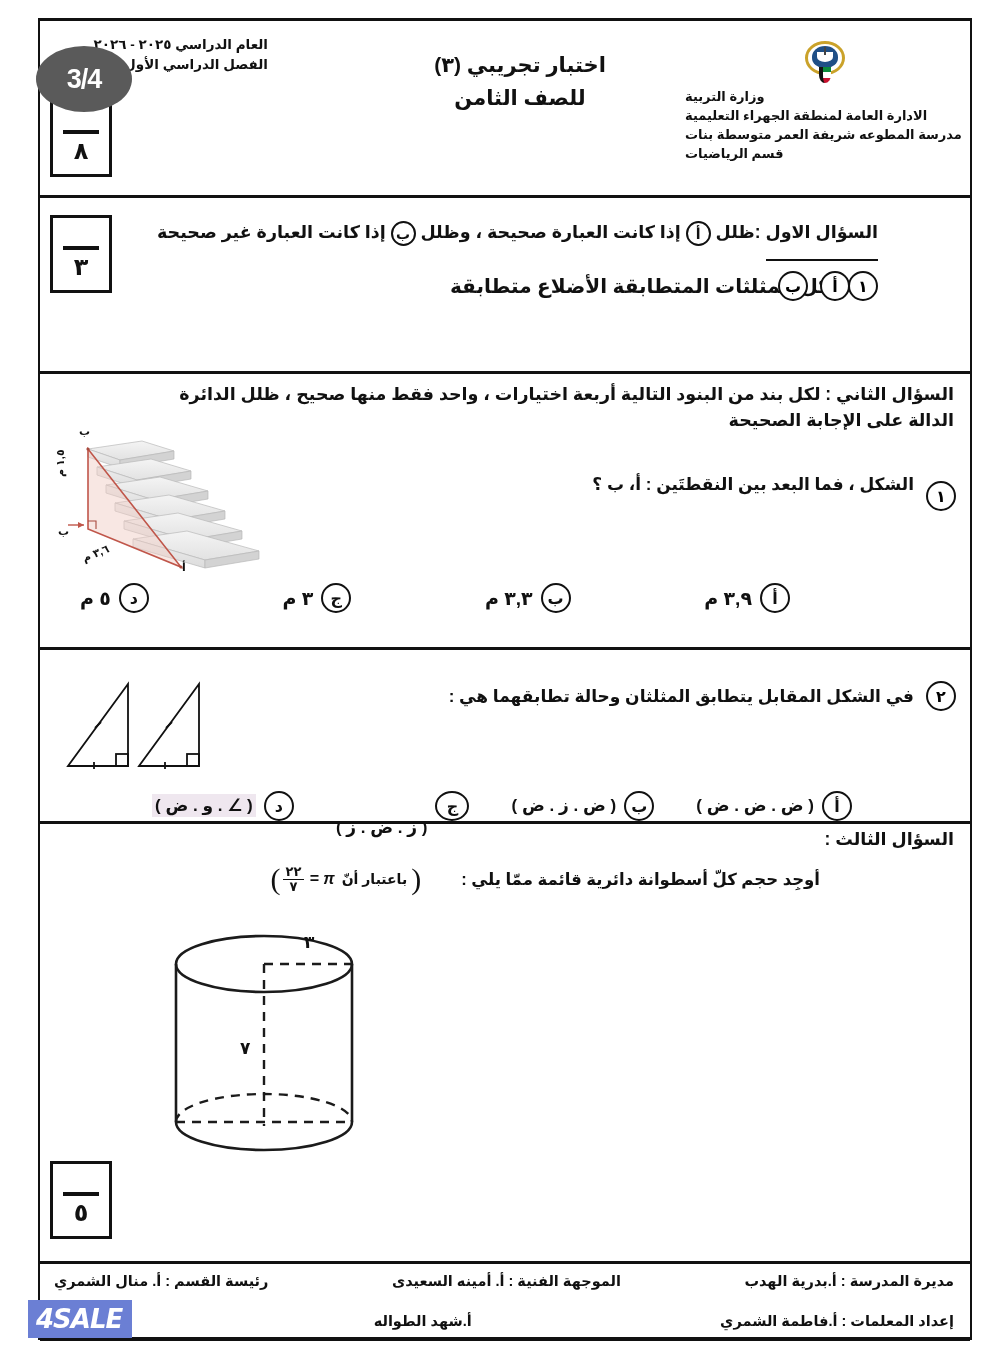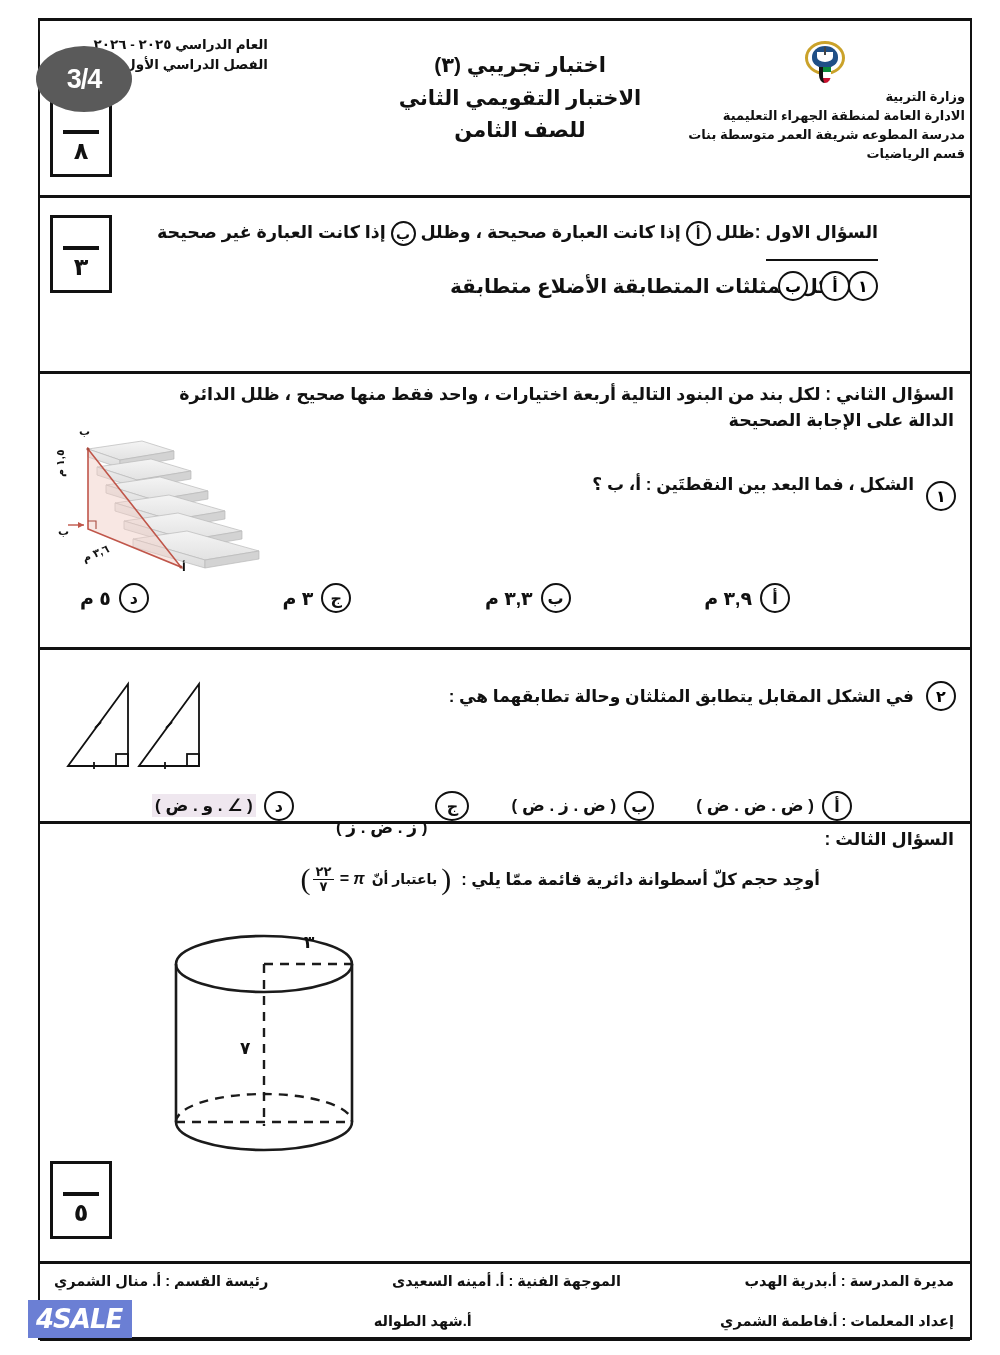--- a/index.html
+++ b/index.html
@@ -52,21 +52,21 @@
     font-weight: bold;
     font-size: 21px;
     line-height: 1.55;
     color: #111;
     direction: rtl;
   }
   .hdr-min {
     position: absolute;
     left: 645px; top: 18px;
     width: 280px;
-    text-align: right;
+    text-align: left;
     direction: rtl;
     color: #111;
   }
   .hdr-min .ln { font-weight: bold; font-size: 13px; line-height: 1.45; }
   .hdr-min .ln.w { letter-spacing: 3px; }
 
   
   .emblem { width: 46px; height: 46px; margin: 0 auto 3px; position: relative; }
   .emblem .ring {
     position:absolute; left:3px; top:2px; width:40px; height:34px;
@@ -242,21 +242,20 @@
       <div>الفصل الدراسي الأول</div>
     </div>
 
     <div class="markbox" style="left:10px; top:78px;">
       <div class="bar"></div>
       <div class="den">٨</div>
     </div>
 
     <div class="hdr-title">
       <div>اختبار تجريبي (٣)</div>
-      <div>الاختبار التقويمي الثاني</div>
       <div>للصف الثامن</div>
     </div>
 
     <div class="hdr-min">
       <div class="emblem">
         <div class="ring"></div>
           <div class="falcon"></div>
         <div class="boat"></div>
           <div class="mast"></div>
           <div class="shield"></div>
@@ -431,21 +430,21 @@
       </div>
     </div>
 
     <div class="hrule" style="top:800px;"></div>
 
     <div class="qtext" style="right:16px; top:808px; font-size:17.5px;">
       <span class="ul">السؤال الثالث :</span>
     </div>
 
     <div style="position:absolute; right:150px; top:832px; display:flex; align-items:center; direction:rtl; gap:10px;">
-      <span class="qtext" style="position:static; font-size:16.5px;">أوجِد حجم كلّ أسطوانة دائرية قائمة ممّا يلي :</span>
+      <span class="qtext" style="position:static; font-size:16.5px;margin-left:30px;">أوجِد حجم كلّ أسطوانة دائرية قائمة ممّا يلي :</span>
       <span style="display:flex; align-items:center; color:#111; font-weight:bold; font-size:14px;">
         <span class="paren">(</span>
         <span style="margin:0 4px;">باعتبار أنّ</span>
         <span style="margin:0 3px; font-style:italic; font-size:16px;">π =</span>
         <span class="frac">
           <span class="num">٢٢</span>
           <span class="den">٧</span>
         </span>
         <span class="paren">)</span>
       </span>

